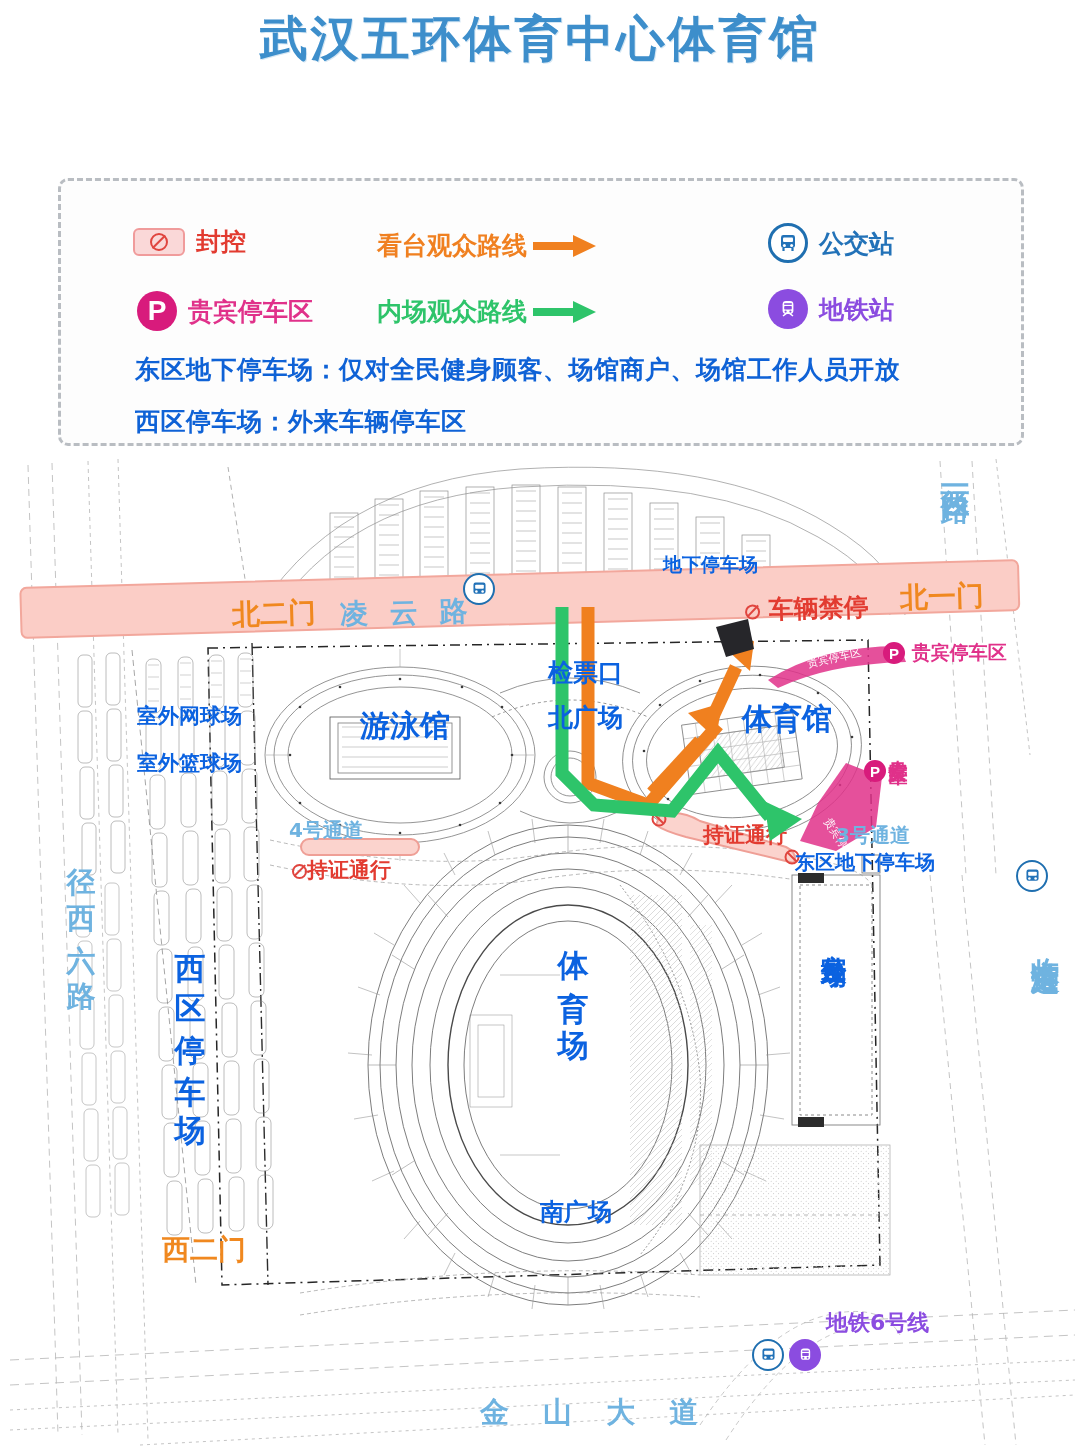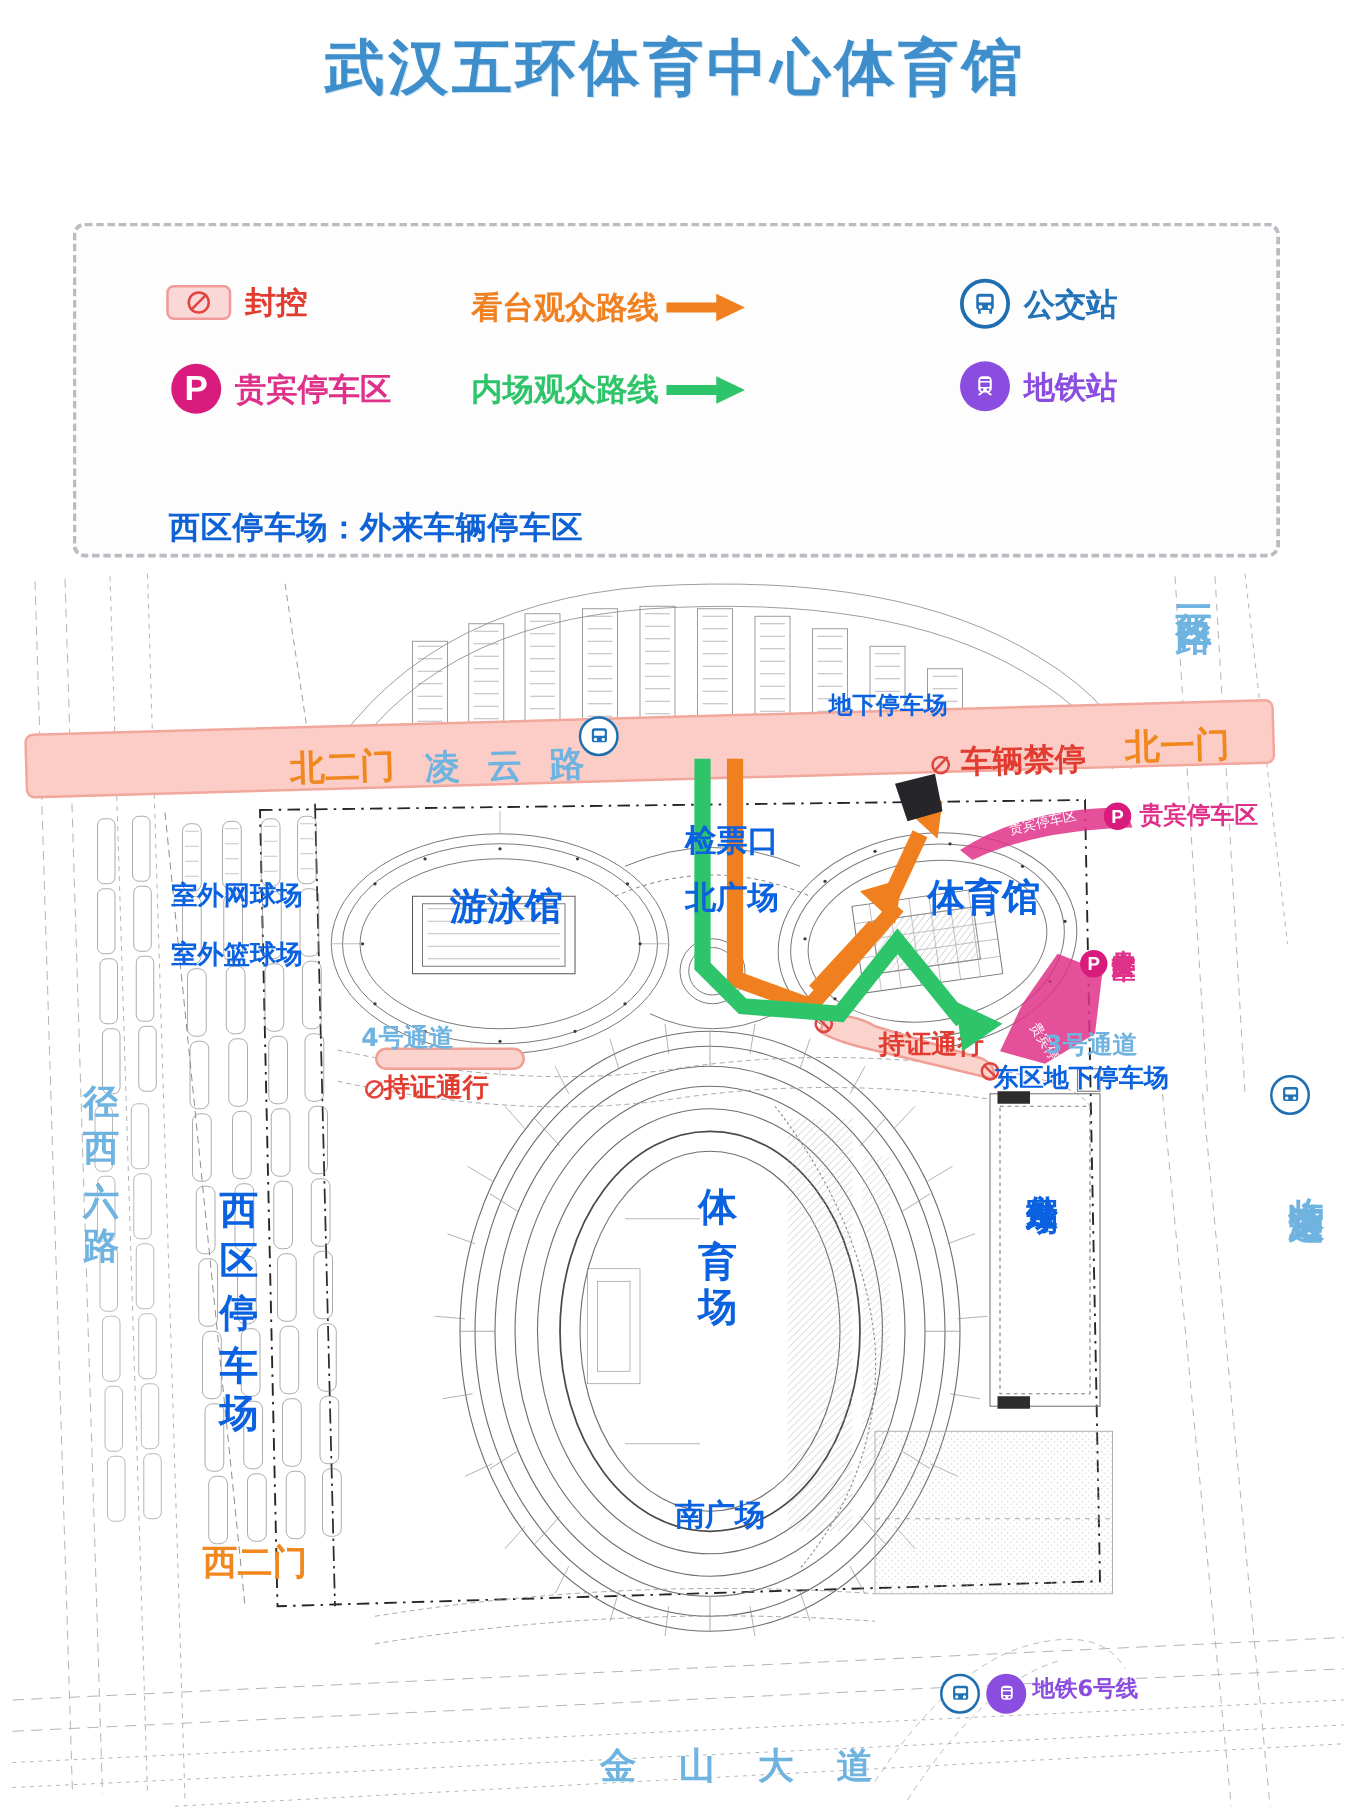--- a/index.html
+++ b/index.html
@@ -7,21 +7,21 @@
     width: 1080px; height: 1450px;
     background: #ffffff;
     font-family: "DejaVu Sans", "Liberation Sans", sans-serif;
     position: relative;
     overflow: hidden;
   }
 
   
   #title-block {
     width: 100%;
-    padding-top: 24px;
+    padding-top: 8px;
     text-align: center;
   }
   .title-line {
     font-size: 48px;
     font-weight: 700;
     color: #3d8ecb;
     letter-spacing: 3px;
     line-height: 1.28;
     text-shadow: 1px 1px 0 rgba(60,140,200,.22);
   }
@@ -239,20 +239,21 @@
         <rect x="7.2" y="5.2" width="7.6" height="1.6" fill="#8b4ce0"></rect>
         <rect x="7.2" y="8" width="7.6" height="3.6" rx="0.8" fill="#8b4ce0"></rect>
         <circle cx="8.6" cy="13.6" r="1.1" fill="#8b4ce0"></circle>
         <circle cx="13.4" cy="13.6" r="1.1" fill="#8b4ce0"></circle>
         <path d="M6 18 L9.4 15.4 M16 18 L12.6 15.4" stroke="#ffffff" stroke-width="1.5"></path>
       </svg>
     </span>
     <span class="lg-label lbl-metro">地铁站</span>
   </div>
 
+  <div class="legend-note" style="left:74px; top:172px;">东区地下停车场：仅对全民健身顾客、场馆商户、场馆工作人员开放</div>
   <div class="legend-note" style="left:74px; top:224px;">西区停车场：外来车辆停车区</div>
 </div>
 
 <div id="map">
 
   <svg class="basemap" width="1080" height="995" viewBox="0 0 1080 995">
     <defs>
       <pattern id="hatch" width="6" height="6" patternUnits="userSpaceOnUse">
         <path d="M0 6 L6 0" stroke="#b9b9b9" stroke-width="0.6"></path>
       </pattern>
@@ -653,16 +654,16 @@
   </div>
   <div class="map-ico-metro" style="left:789px; top:884px;">
     <svg width="19" height="19" viewBox="0 0 22 22">
       <rect x="5.6" y="3" width="10.8" height="13" rx="3.4" fill="#ffffff"></rect>
       <rect x="7.2" y="5.2" width="7.6" height="1.6" fill="#8b4ce0"></rect>
       <rect x="7.2" y="8" width="7.6" height="3.6" rx="0.8" fill="#8b4ce0"></rect>
       <circle cx="8.6" cy="13.6" r="1.1" fill="#8b4ce0"></circle>
       <circle cx="13.4" cy="13.6" r="1.1" fill="#8b4ce0"></circle>
     </svg>
   </div>
-  <div class="map-label c-purple" style="left:826px; top:888px; font-size:18px;">地铁6号线</div>
+  <div class="map-label c-purple" style="left:826px; top:856px; font-size:22px;">地铁6号线</div>
 
   <div class="map-label c-ltblue" style="left:480px; top:942px; font-size:29px; letter-spacing:12px;">金 山 大 道</div>
 </div>
 
 </body></html>

